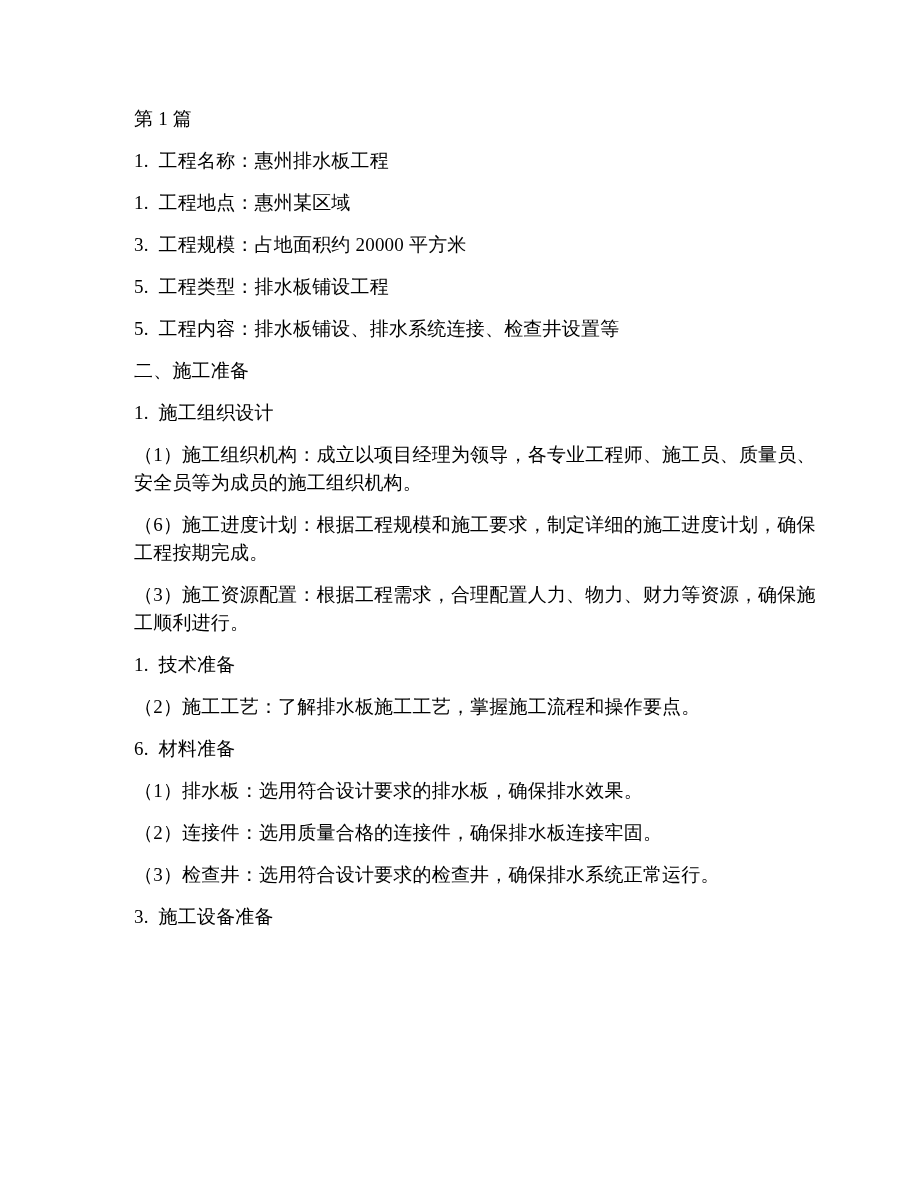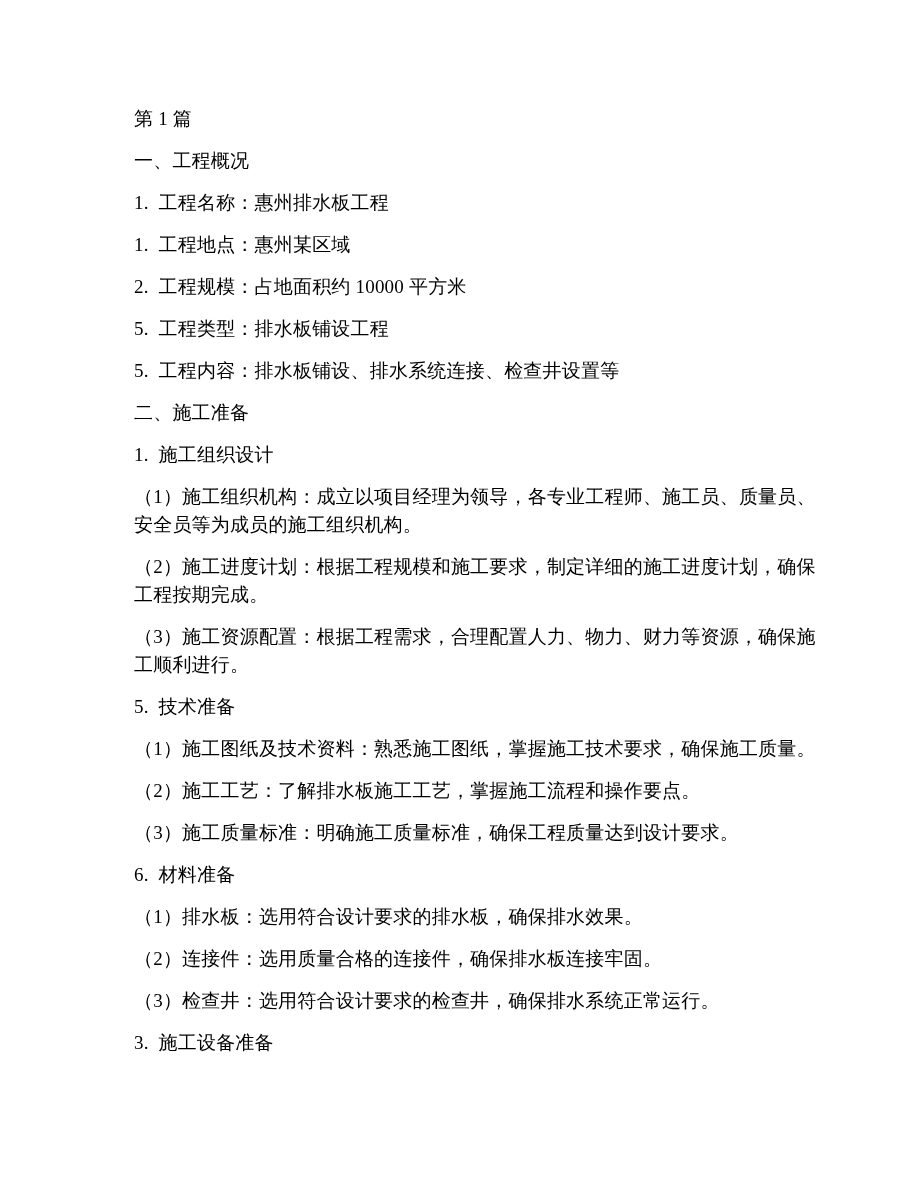--- a/index.html
+++ b/index.html
@@ -27,36 +27,33 @@
     color: #000000;
     white-space: pre-wrap;
     letter-spacing: 0.2px;
   }
 </style>
 </head>
 <body>
 
 <div class="doc-page">
   <p class="para">第 1 篇</p>
-  <p class="para">一、工程概况</p>
   <p class="para">1.  工程名称：惠州排水板工程</p>
   <p class="para">1.  工程地点：惠州某区域</p>
-  <p class="para">2.  工程规模：占地面积约 10000 平方米</p>
+  <p class="para">3.  工程规模：占地面积约 20000 平方米</p>
   <p class="para">5.  工程类型：排水板铺设工程</p>
   <p class="para">5.  工程内容：排水板铺设、排水系统连接、检查井设置等</p>
   <p class="para">二、施工准备</p>
   <p class="para">1.  施工组织设计</p>
   <p class="para">（1）施工组织机构：成立以项目经理为领导，各专业工程师、施工员、质量员、
 安全员等为成员的施工组织机构。</p>
-  <p class="para">（2）施工进度计划：根据工程规模和施工要求，制定详细的施工进度计划，确保
+  <p class="para">（6）施工进度计划：根据工程规模和施工要求，制定详细的施工进度计划，确保
 工程按期完成。</p>
   <p class="para">（3）施工资源配置：根据工程需求，合理配置人力、物力、财力等资源，确保施
 工顺利进行。</p>
-  <p class="para">5.  技术准备</p>
-  <p class="para">（1）施工图纸及技术资料：熟悉施工图纸，掌握施工技术要求，确保施工质量。</p>
+  <p class="para">1.  技术准备</p>
   <p class="para">（2）施工工艺：了解排水板施工工艺，掌握施工流程和操作要点。</p>
-  <p class="para">（3）施工质量标准：明确施工质量标准，确保工程质量达到设计要求。</p>
   <p class="para">6.  材料准备</p>
   <p class="para">（1）排水板：选用符合设计要求的排水板，确保排水效果。</p>
   <p class="para">（2）连接件：选用质量合格的连接件，确保排水板连接牢固。</p>
   <p class="para">（3）检查井：选用符合设计要求的检查井，确保排水系统正常运行。</p>
   <p class="para">3.  施工设备准备</p>
 </div>
 
 </body></html>

